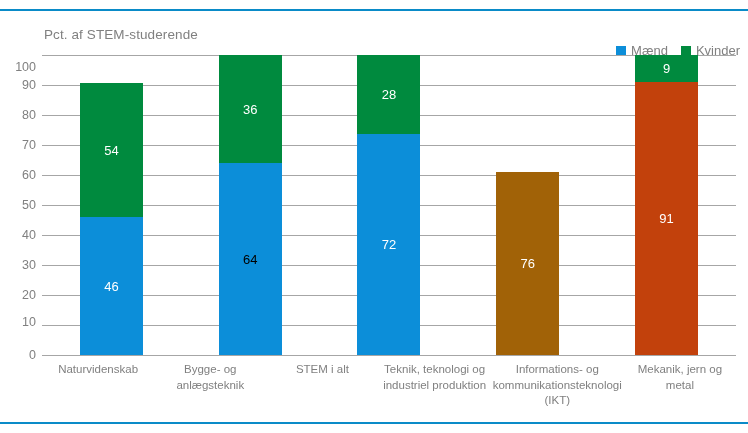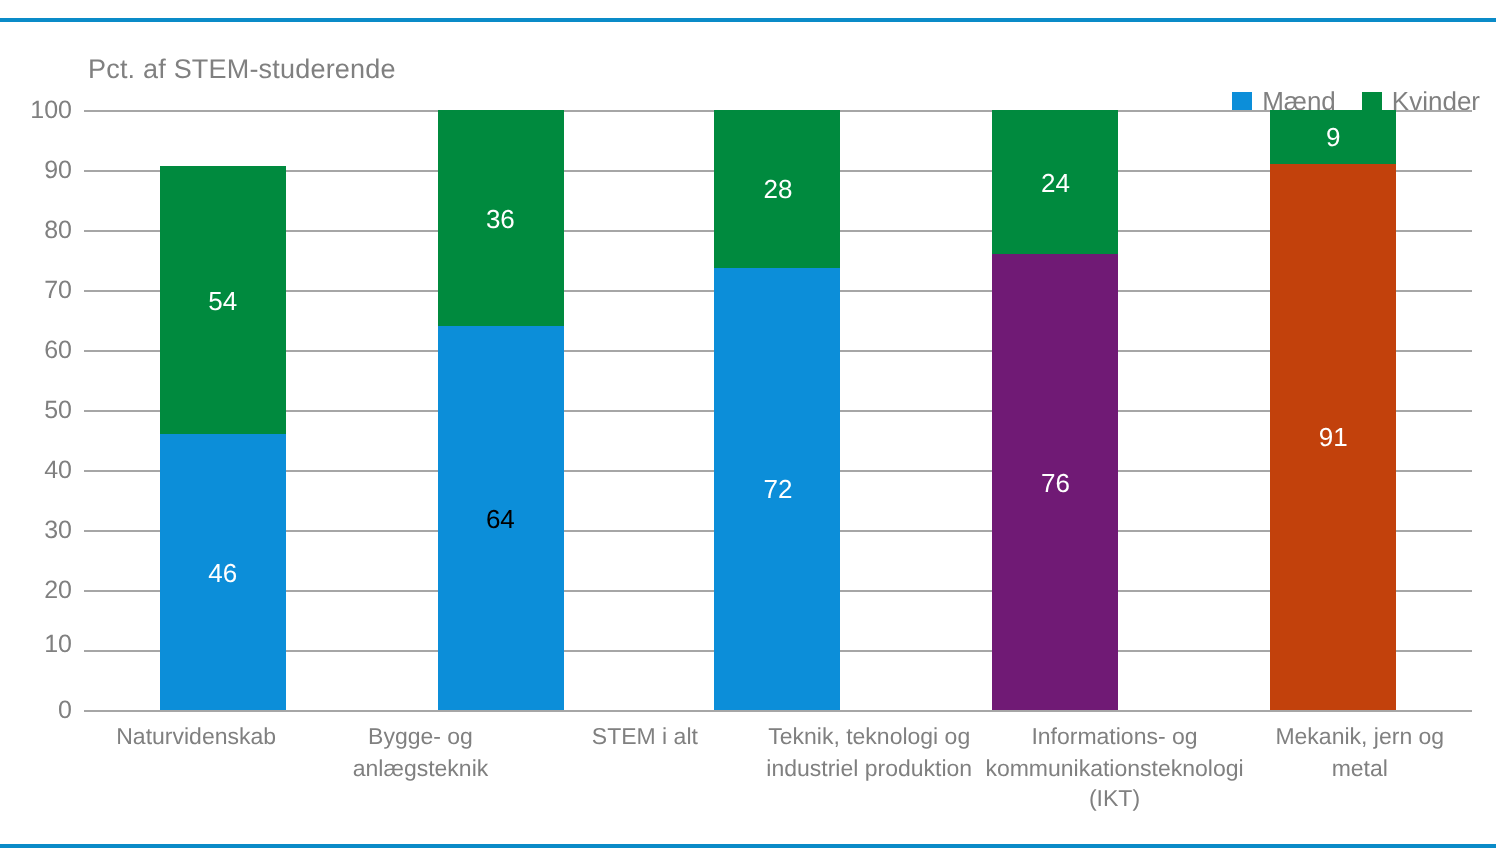--- a/index.html
+++ b/index.html
@@ -188,21 +188,21 @@
       <span class="legend-swatch" style="background: rgb(12, 142, 217);"></span>
       <span>Mænd</span>
     </div>
     <div class="legend-item">
       <span class="legend-swatch" style="background: rgb(0, 138, 62);"></span>
       <span>Kvinder</span>
     </div>
   </div>
 
   <div id="y-axis">
-      <div class="tick-label" style="top: 0px;">100</div>
+      <div class="tick-label" style="top: 12px;">100</div>
       <div class="tick-label" style="top: 30px;">90</div>
       <div class="tick-label" style="top: 60px;">80</div>
       <div class="tick-label" style="top: 90px;">70</div>
       <div class="tick-label" style="top: 120px;">60</div>
       <div class="tick-label" style="top: 150px;">50</div>
       <div class="tick-label" style="top: 180px;">40</div>
       <div class="tick-label" style="top: 210px;">30</div>
       <div class="tick-label" style="top: 240px;">20</div>
       <div class="tick-label" style="top: 267px;">10</div>
       <div class="tick-label" style="top: 300px;">0</div>
@@ -247,24 +247,21 @@
             <div class="seg" style="background: rgb(0, 138, 62); height: 84px;">
               <span class="seg-label" style="color: rgb(255, 255, 255);">28</span>
             </div>
             <div class="seg" style="background: rgb(12, 142, 217); height: 236px;">
               <span class="seg-label" style="color: rgb(255, 255, 255);">72</span>
             </div>
           </div>
         </div>
         <div class="bar-group">
           <div class="bar-stack">
-            <div class="seg" style="background: rgb(0, 138, 62); height: 72px;">
-              <span class="seg-label" style="color: rgb(255, 255, 255);">24</span>
-            </div>
-            <div class="seg" style="background: #701a75; height: 228px;">
+            <div class="seg" style="background: #a16207; height: 183px;">
               <span class="seg-label" style="color: rgb(255, 255, 255);">76</span>
             </div>
           </div>
         </div>
         <div class="bar-group">
           <div class="bar-stack">
             <div class="seg" style="background: rgb(0, 138, 62); height: 27px;">
               <span class="seg-label" style="color: rgb(255, 255, 255);">9</span>
             </div>
             <div class="seg" style="background: #c2410c; height: 273px;">

